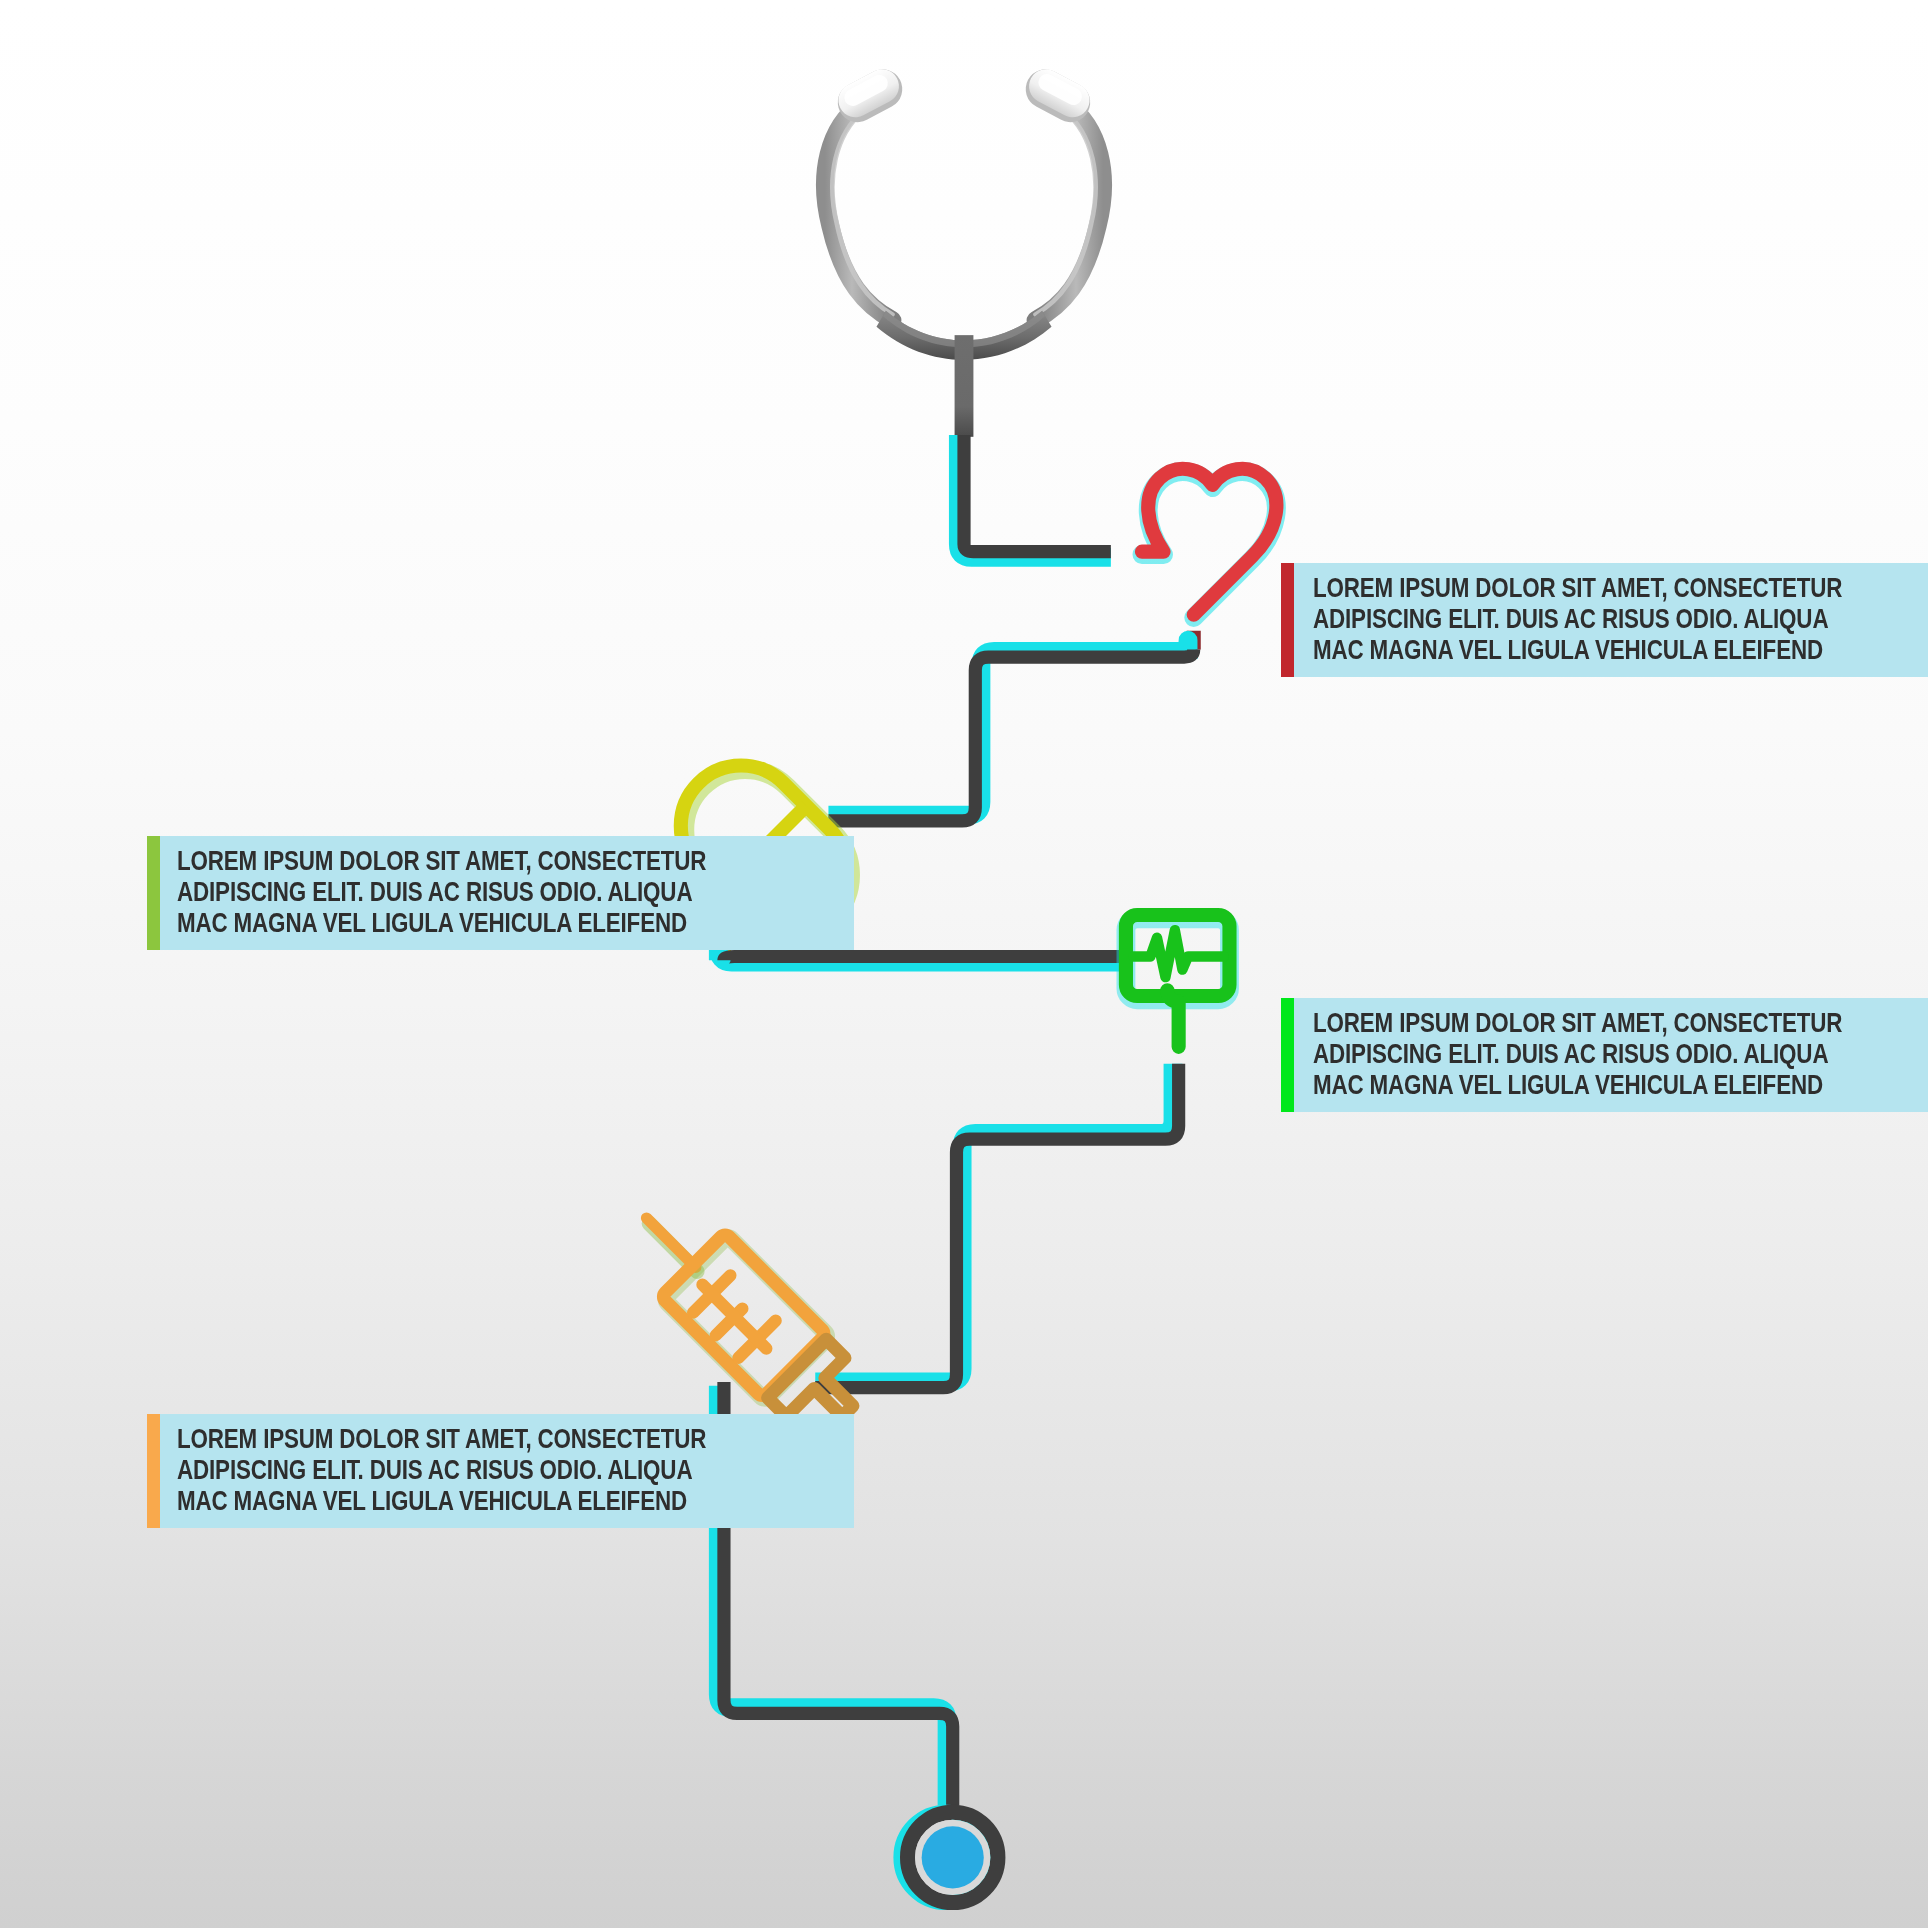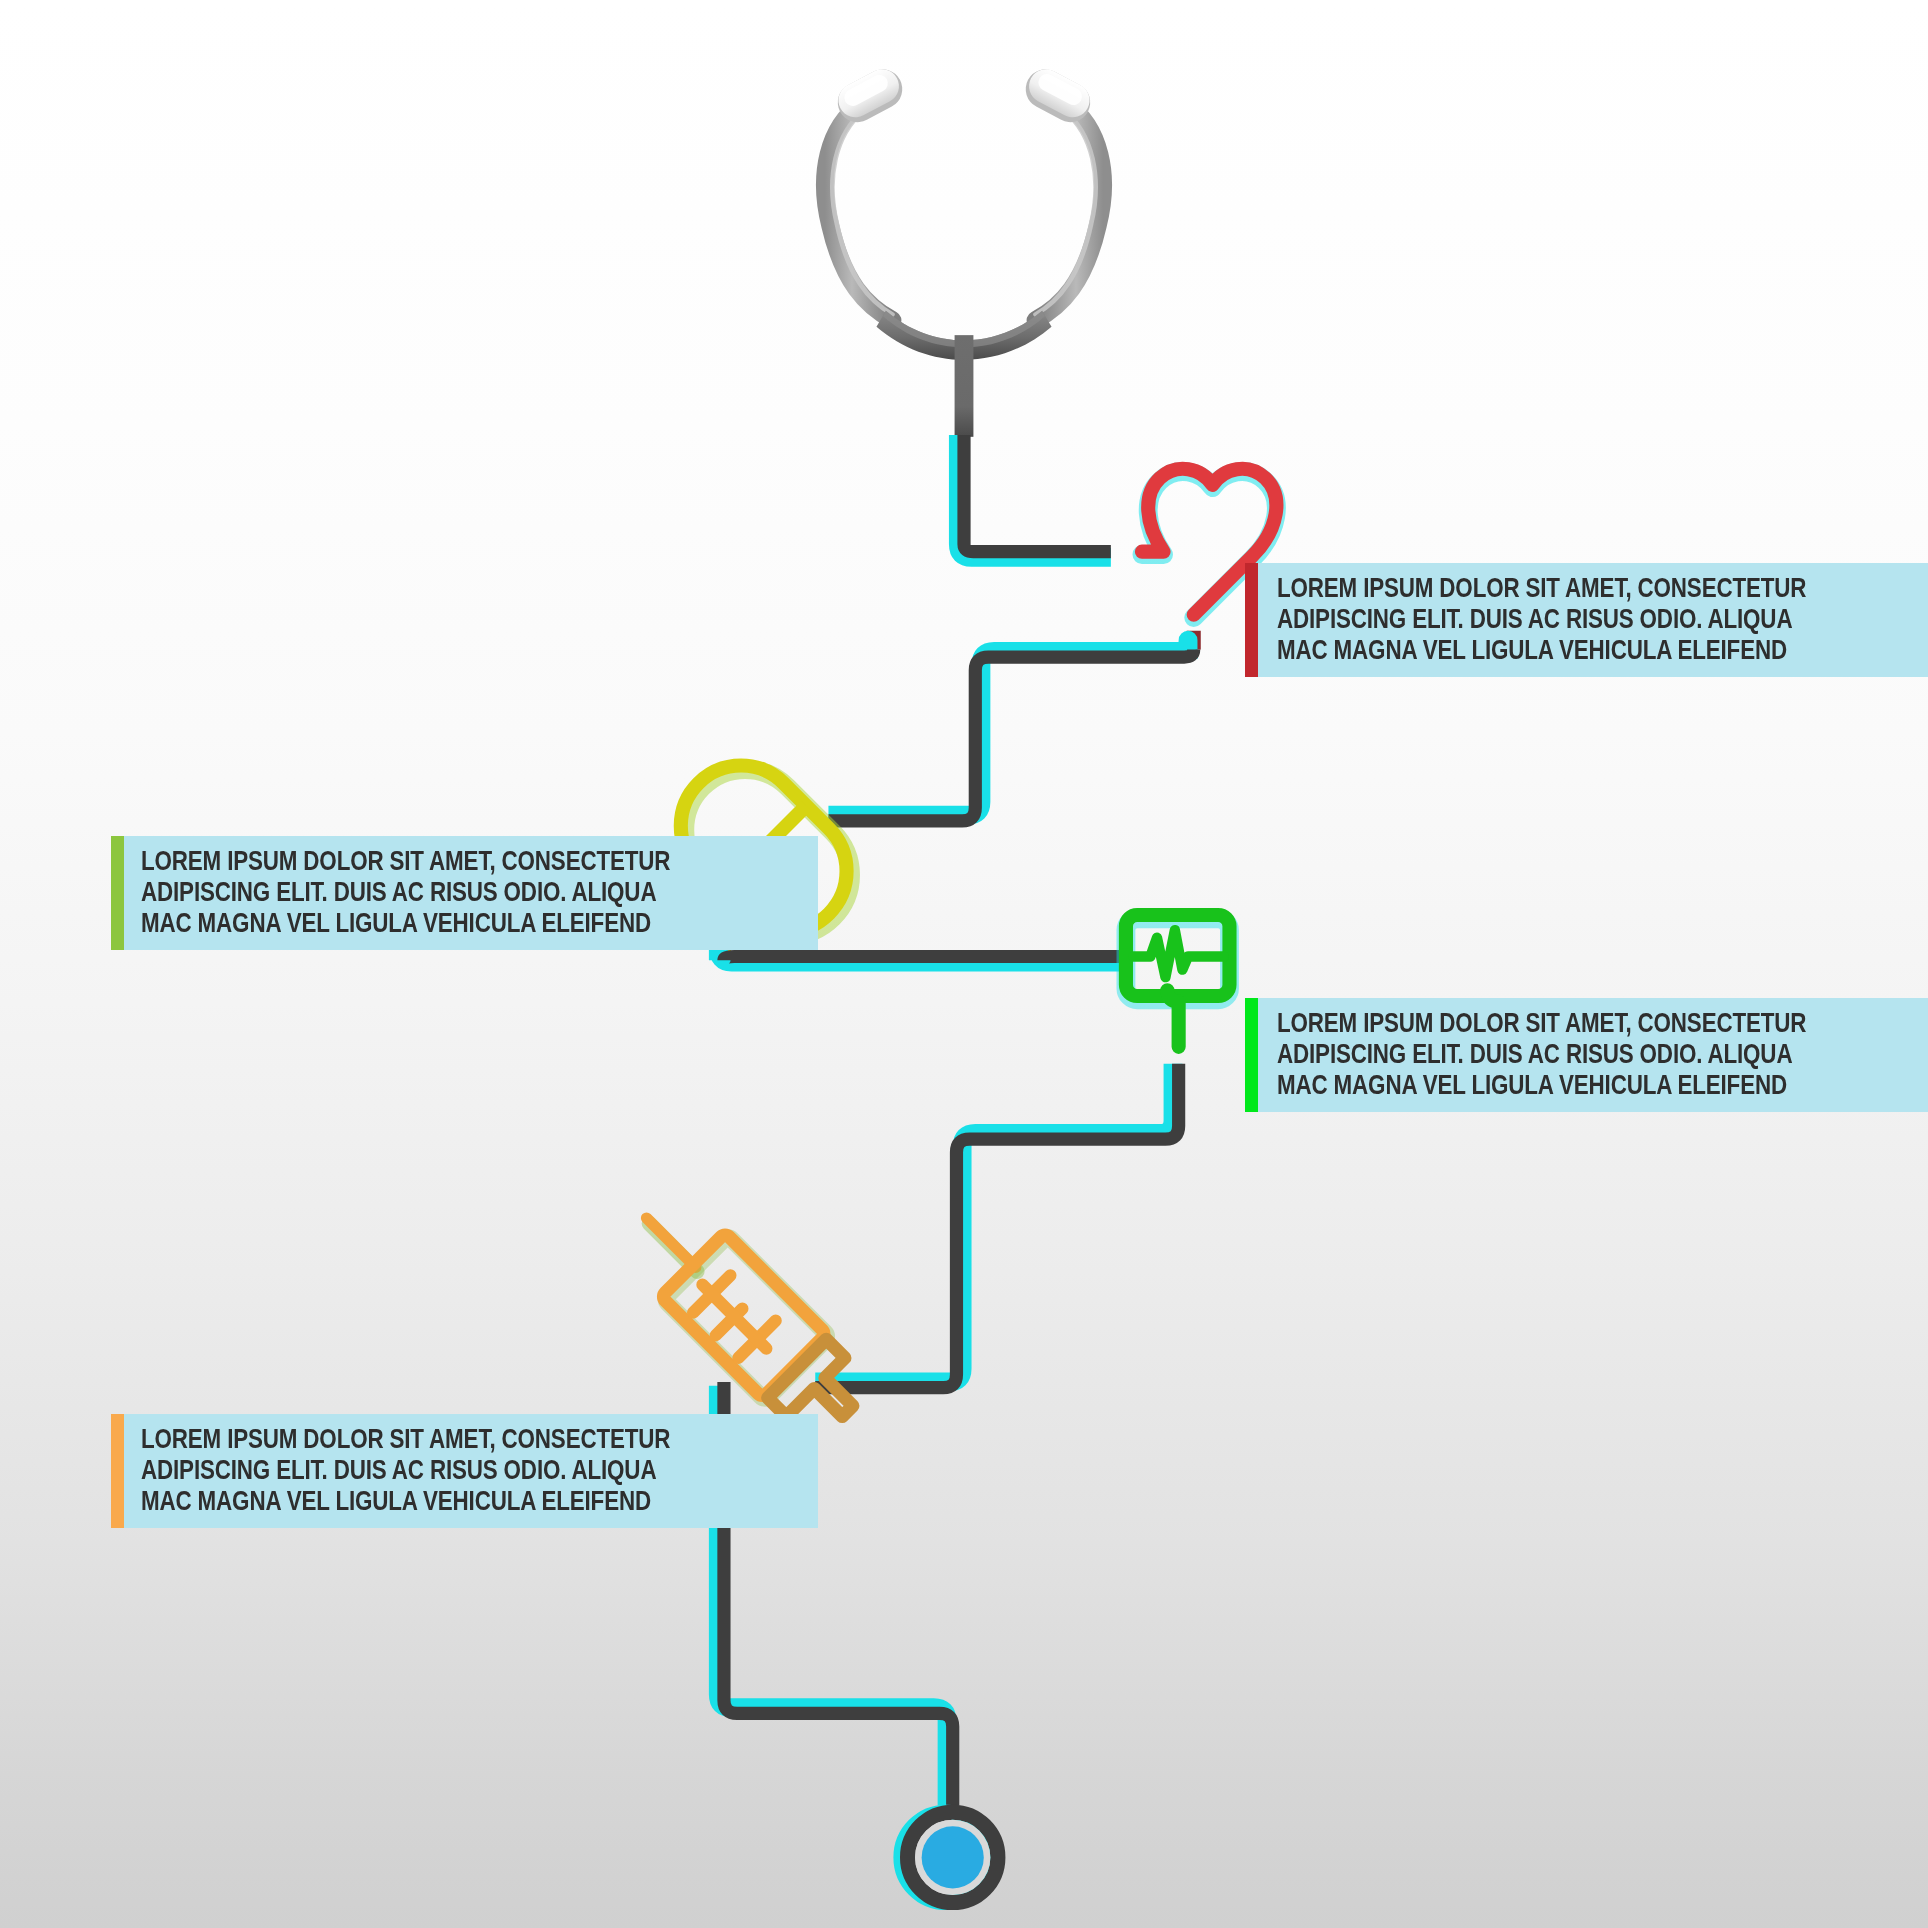--- a/index.html
+++ b/index.html
@@ -9,20 +9,21 @@
     background:linear-gradient(to bottom,#FFFFFF 0%,#FDFDFD 22%,#FAFAFA 38%,#F4F4F4 52%,#ECECEC 66%,#E2E2E2 80%,#D6D6D6 92%,#D0D0D0 100%);
   }
   #stage{position:relative;width:1928px;height:1928px;}
   #artwork{position:absolute;left:0;top:0;width:1928px;height:1928px;}
 
   .callout{
     position:absolute;
     display:flex;
     align-items:stretch;
     box-sizing:border-box;
+    margin-left:36px;
   }
   .accent-bar{
     width:13px;
     flex:0 0 13px;
   }
   .callout-body{
     background:#B5E4EF;
     padding:9.4px 15px 11.3px 17px;
     flex:1 1 auto;
   }

